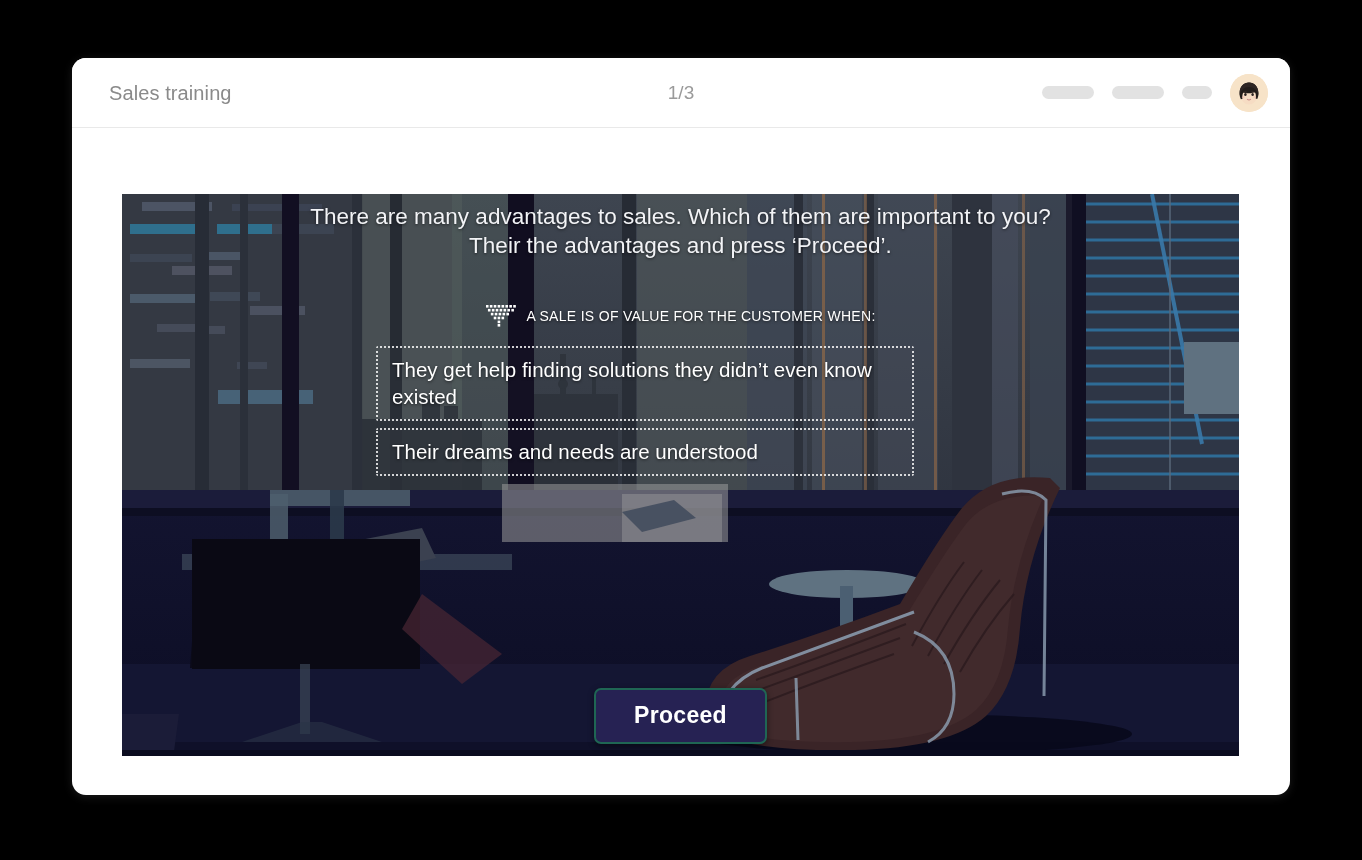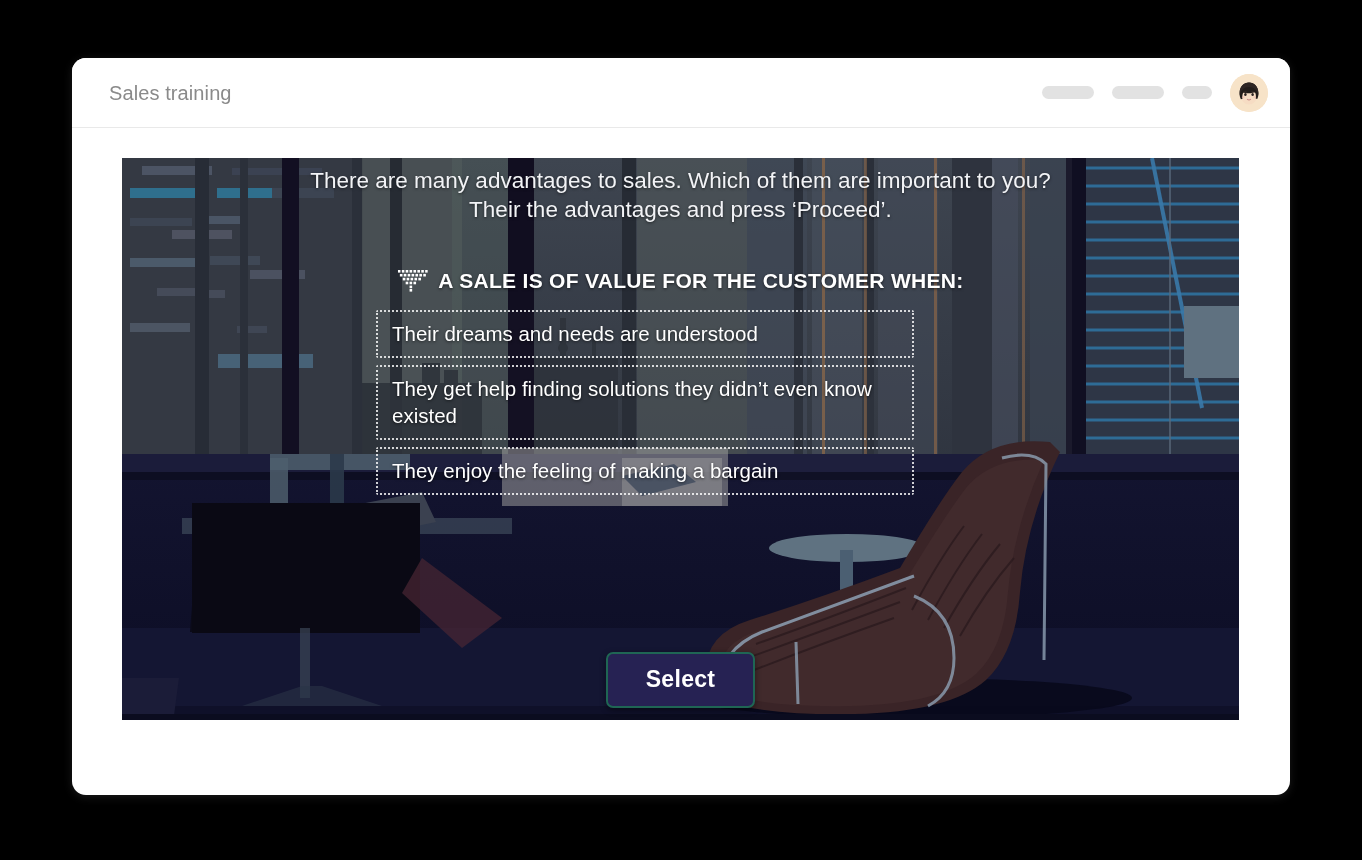--- a/index.html
+++ b/index.html
@@ -86,21 +86,21 @@
     position: relative;
     overflow: hidden;
     flex: none;
   }
   .avatar svg { display: block; }
 
   
   .scene {
     position: absolute;
     left: 50px;   
-    top: 100px;   
+    top: 136px;   
     width: 1117px;
     height: 562px;
     overflow: hidden;
     background: #6d28d9;
   }
   .scene-bg {
     position: absolute;
     left: 0; top: 0;
     width: 1117px;
     height: 562px;
@@ -134,22 +134,22 @@
     transform: translateX(-50%);
     top: 111px;
     display: flex;
     align-items: center;
     gap: 11px;
     white-space: nowrap;
   }
   .funnel-icon { width: 30px; height: 22px; display: block; flex: none; }
   .section-heading-label {
     color: #ffffff;
-    font-size: 21px;
-    font-weight: bold;
+    font-size: 14px;
+    font-weight: normal;
     letter-spacing: 0.3px;
     text-shadow: 0 1px 3px rgba(0,0,0,0.6);
   }
 
   .options {
     position: absolute;
     left: 254px;
     top: 152px;
     width: 538px;
   }
@@ -190,20 +190,21 @@
 </style>
 </head>
 <body>
 
 <div class="page">
 
   <div class="window-card">
 
     <div class="window-header">
       <div class="app-title">Sales training</div>
+      <div class="page-counter">1/3</div>
 
       <div class="header-controls">
         <div class="pill w1"></div>
         <div class="pill w2"></div>
         <div class="pill w3"></div>
 
         <div class="avatar">
           <svg width="38" height="38" viewBox="0 0 38 38">
             <circle cx="19" cy="19" r="19" fill="#f7e3c8"></circle>
             <ellipse cx="19" cy="21" rx="8.5" ry="9.6" fill="#f6dcc3"></ellipse>
@@ -427,26 +428,25 @@
               <rect x="15.6" y="11.7" width="2.6" height="2.6"></rect>
 
               <rect x="11.7" y="15.6" width="2.6" height="2.6"></rect>
               <rect x="11.7" y="19.0" width="2.6" height="2.6"></rect>
             </g>
           </svg>
           <span class="section-heading-label">A SALE IS OF VALUE FOR THE CUSTOMER WHEN:</span>
         </div>
 
         <div class="options">
+          <div class="option">They get help finding solutions they didn’t even know existed</div>
           <div class="option">Their dreams and needs are understood</div>
-          <div class="option">They get help finding solutions they didn’t even know existed</div>
-          <div class="option">They enjoy the feeling of making a bargain</div>
         </div>
 
         <div class="proceed-wrap">
-          <button class="proceed-button">Select</button>
+          <button class="proceed-button">Proceed</button>
         </div>
 
       </div>
     </div>
 
   </div>
 </div>
 
 </body></html>

